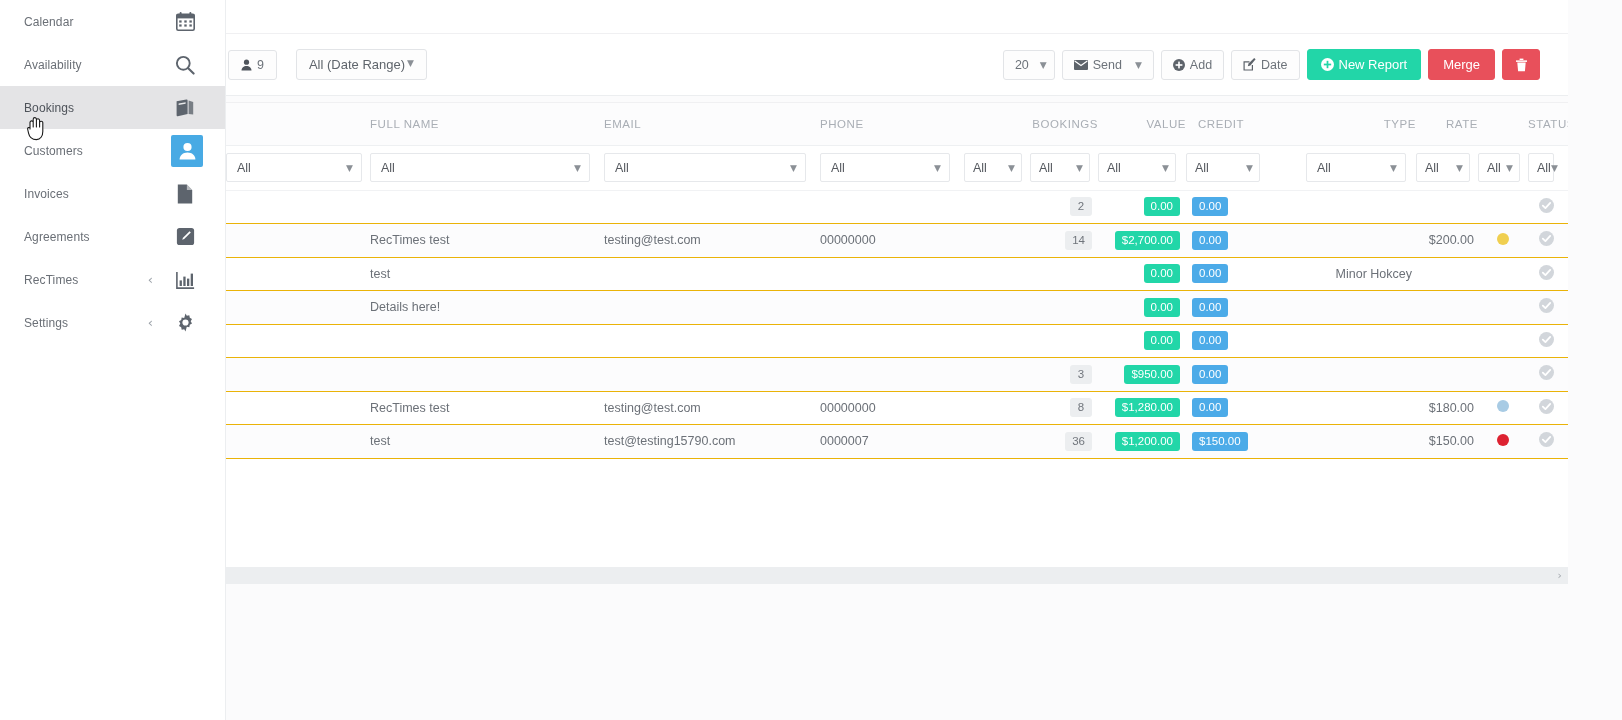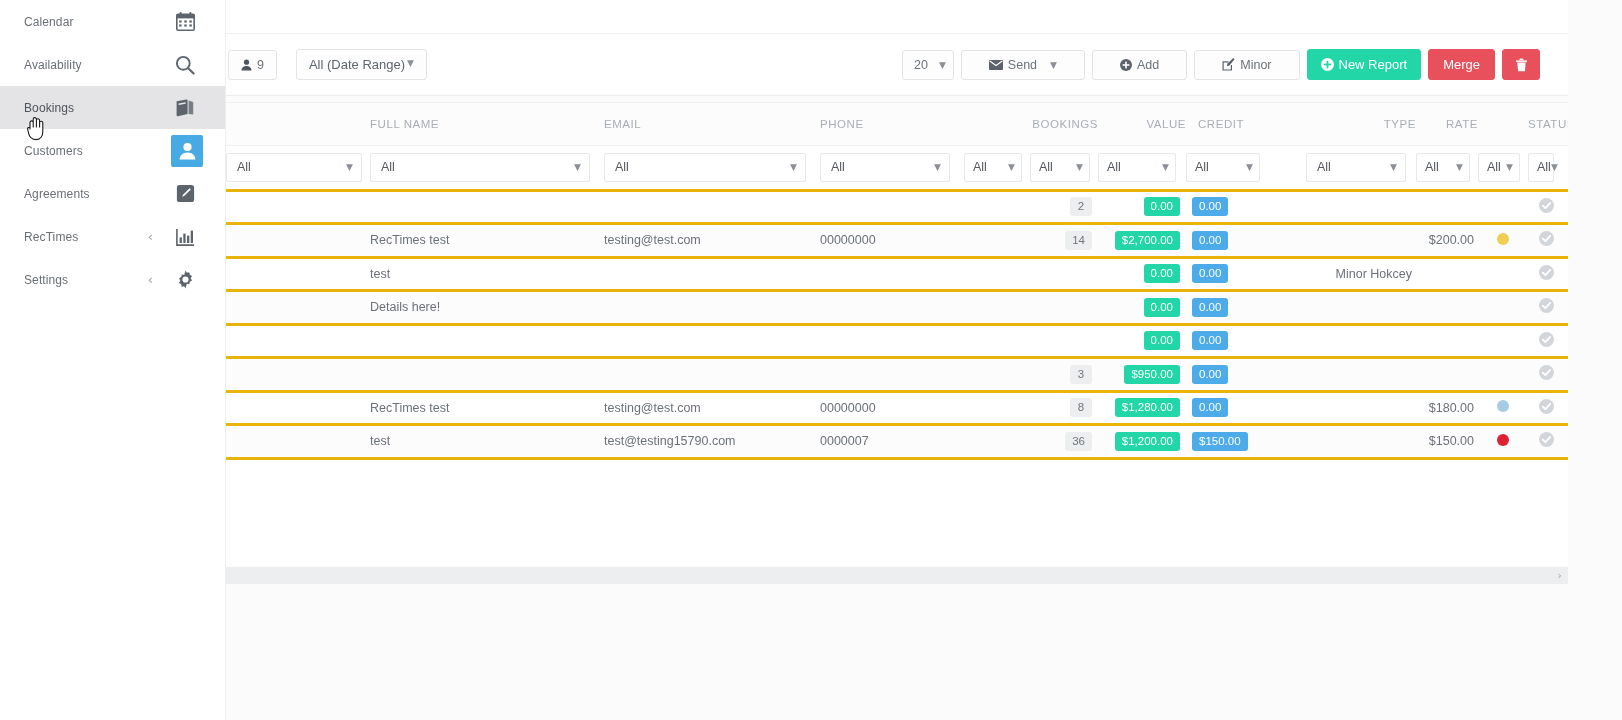--- a/index.html
+++ b/index.html
@@ -58,21 +58,21 @@
     position: relative; height: 62px; background: #ffffff;
     border-bottom: 1px solid #eceef0;
     display: flex; align-items: center;
   }
   .tb-left { display: flex; align-items: center; padding-left: 2px; }
   .tb-right { display: flex; align-items: center; margin-left: auto; padding-right: 28px; }
 
   .btn {
     height: 30px; display: inline-flex; align-items: center; justify-content: center;
     border: 1px solid #e2e4e7; background: #fdfdfd; color: #6d737a;
-    font-size: 12.5px; border-radius: 3px; padding: 0 27px;
+    font-size: 12.5px; border-radius: 3px; padding: 0 11px;
     margin-right: 7px; cursor: pointer; white-space: nowrap;
   }
   .btn .cap { margin-left: 5px; }
   .btn-count { padding: 0 12px; font-size: 12.5px; }
   .btn-daterange { height: 31px; font-size: 13px; padding: 0 12px; margin-left: 12px; color: #5f656c; }
   .btn-daterange .tri { margin-left: 2px; font-size: 9px; position: relative; top: -2px; }
   .btn-num { padding: 0 7px 0 11px; }
   .tri { font-size: 9px; color: #8b9096; font-family: "DejaVu Sans", sans-serif; }
   .btn-num .tri { margin-left: 11px; }
   .btn-send .tri { margin-left: 13px; }
@@ -107,21 +107,21 @@
   tr.filter-row td {
     height: 45px; background: #ffffff; border-bottom: 1px solid #f1f2f4;
     vertical-align: middle;
   }
   .sel {
     display: flex; align-items: center; justify-content: space-between;
     border: 1px solid #e6e8eb; background: #ffffff; border-radius: 2px;
     height: 29px; padding: 0 8px 0 10px; font-size: 12.5px; color: #55595f;
     cursor: pointer;
   }
-  tbody tr { border-bottom: 3px solid #eab308; margin-left: 32px; }
+  tbody tr { border-bottom: 1px solid #eab308; margin-left: 32px; }
   tbody td { height: 33.5px; font-size: 12.5px; color: #6c7178; vertical-align: middle; }
   tbody tr:nth-child(odd) { background: #fcfcfd; }
   tbody tr:nth-child(even) { background: #ffffff; }
 
   .c-left { text-align: left; }
   .c-right { text-align: right; }
   .c-center { text-align: center; }
   .pad-l { padding-left: 12px; }
   .pad-r { padding-right: 14px; }
 
@@ -199,21 +199,21 @@
           </span>
           <span class="cap">Add</span>
         </div>
         <div class="btn">
           <span class="ico">
             <svg width="13" height="13" viewBox="0 0 13 13">
                 <path d="M0.5 3.2h6v1.2H1.7v7.1h7.1V7h1.2v5.5H0.5z" fill="#5d636a"></path>
                 <path d="M12.6 1.3 11.2 0 5.6 5.6l-.8 2.6 2.6-.8z" fill="#5d636a"></path>
               </svg>
           </span>
-          <span class="cap">Minor</span>
+          <span class="cap">Date</span>
         </div>
         <div class="btn btn-primary">
           <span class="ico">
             <svg width="13" height="13" viewBox="0 0 12 12">
                 <circle cx="6" cy="6" r="6" fill="#ffffff"></circle>
                 <rect x="5.2" y="2.6" width="1.6" height="6.8" fill="#22d6a8"></rect>
                 <rect x="2.6" y="5.2" width="6.8" height="1.6" fill="#22d6a8"></rect>
               </svg>
           </span>
           <span class="cap">New Report</span>
@@ -558,20 +558,29 @@
       <div class="nav-item">
         <div class="nav-label">Customers</div>
         <div class="nav-icon boxed">
           <svg width="17" height="18" viewBox="0 0 17 18">
             <circle cx="8.5" cy="5" r="4.1" fill="currentColor"></circle>
             <path d="M0.6 17.6c0-4.2 3.5-7 7.9-7s7.9 2.8 7.9 7z" fill="currentColor"></path>
           </svg>
         </div>
       </div>
       <div class="nav-item">
+        <div class="nav-label">Invoices</div>
+        <div class="nav-icon">
+          <svg width="16" height="20" viewBox="0 0 16 20">
+            <path d="M0.8 0.6h9.1L15.2 6v13.4H0.8z" fill="currentColor"></path>
+            <path d="M9.9 0.6 15.2 6H9.9z" fill="#ffffff" opacity=".55"></path>
+          </svg>
+        </div>
+      </div>
+      <div class="nav-item">
         <div class="nav-label">Agreements</div>
         <div class="nav-icon">
           <svg width="19" height="19" viewBox="0 0 19 19">
             <rect x="0.9" y="0.9" width="17.2" height="17.2" rx="2.6" fill="currentColor"></rect>
             <path d="M13.6 4.2 14.8 5.4 8.2 12l-2 .8.8-2z" fill="#ffffff"></path>
           </svg>
         </div>
       </div>
       <div class="nav-item">
         <div class="nav-label">RecTimes</div>

